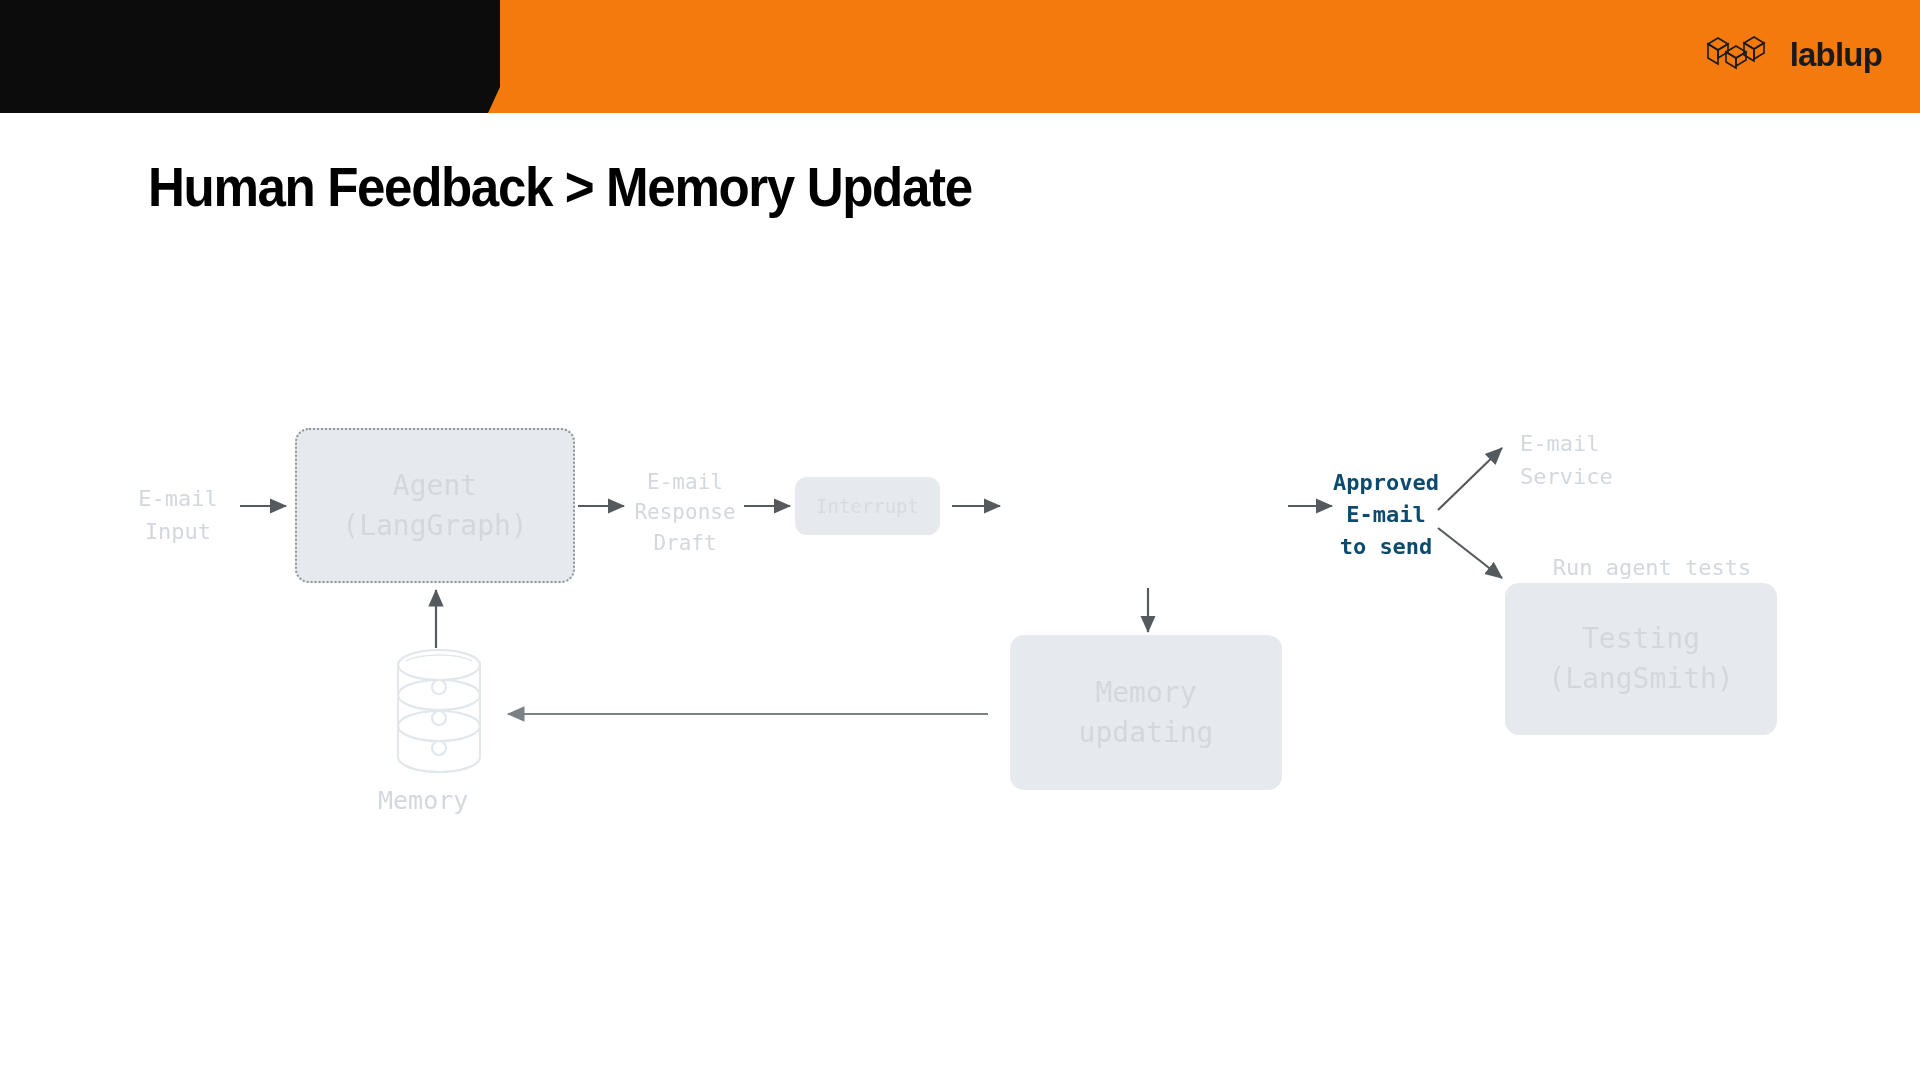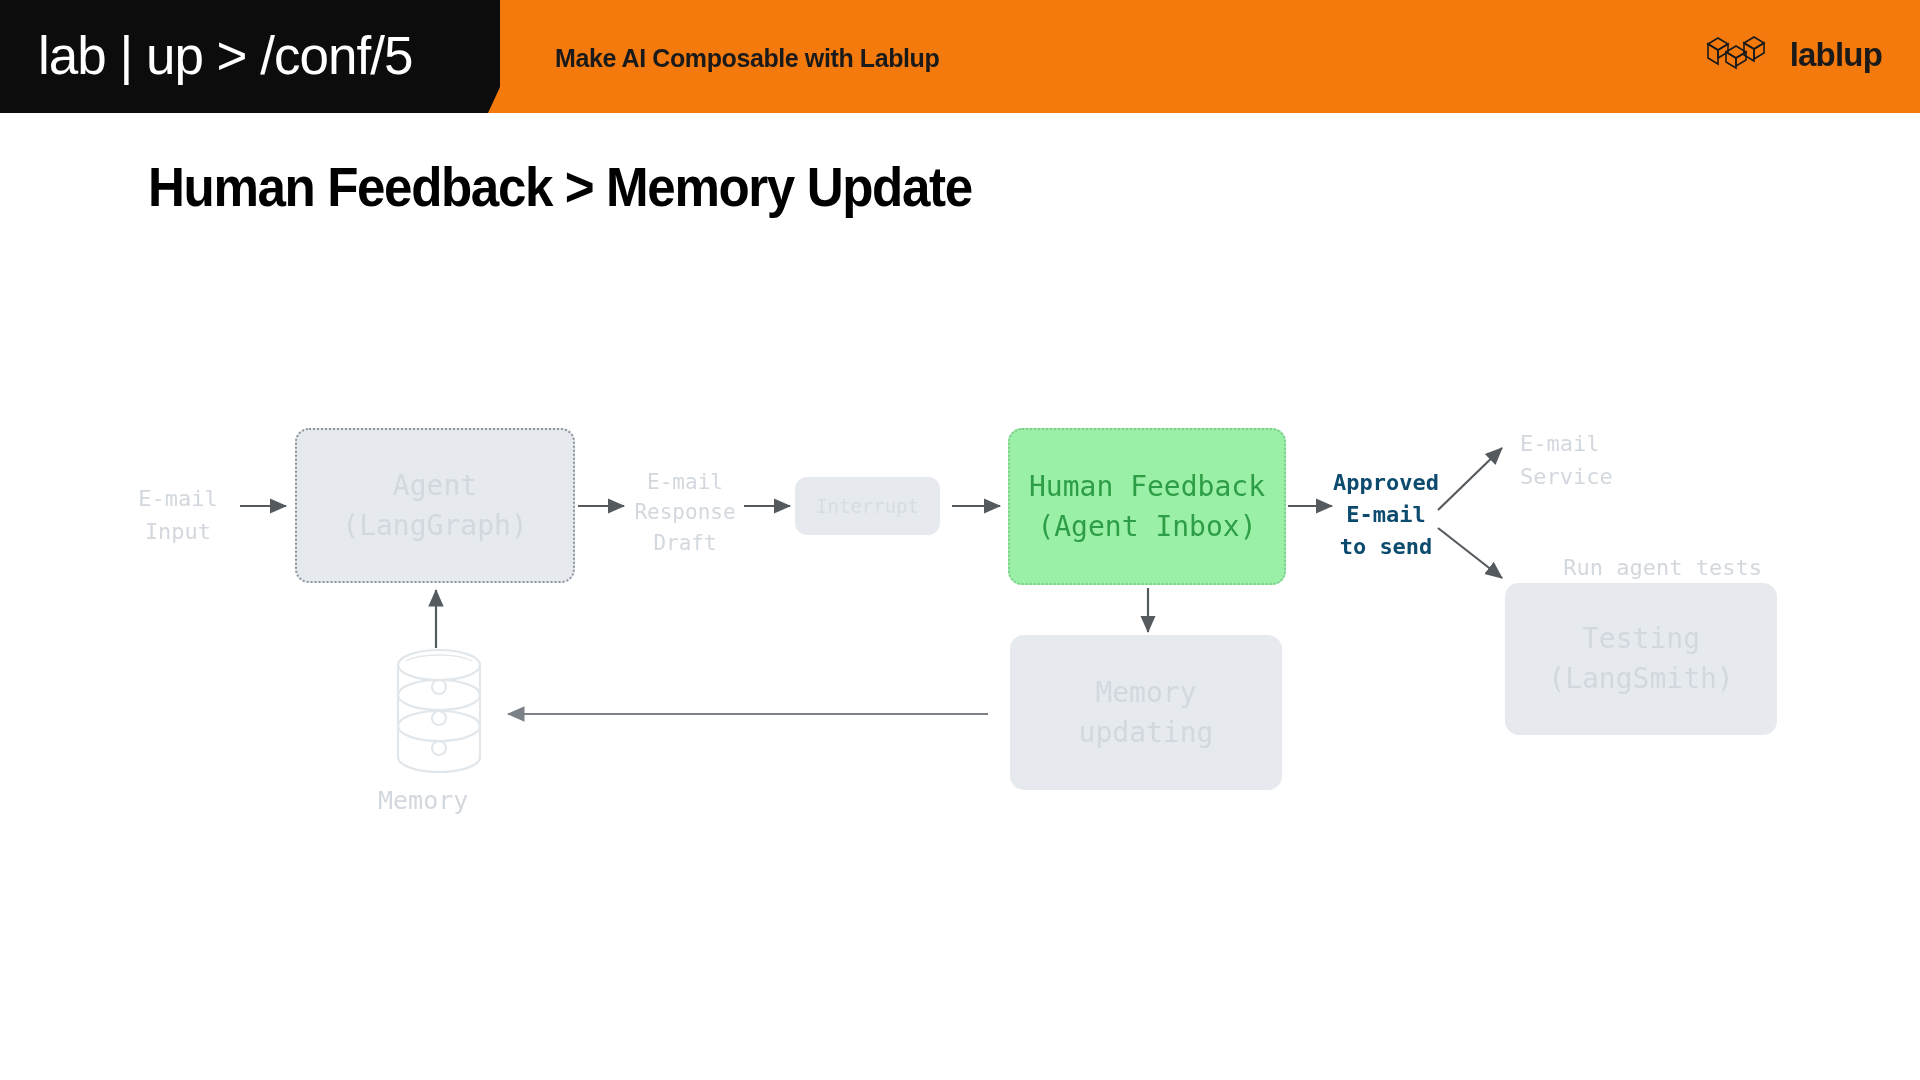--- a/index.html
+++ b/index.html
@@ -177,22 +177,20 @@
     font-family: "DejaVu Sans Mono", monospace;
     font-size: 25px;
     color: #D2D8DE;
   }
 </style>
 </head>
 <body>
 
 <div class="header">
   <div class="header-black"></div>
-  <div class="conf-logo">lab | up &gt; /conf/5</div>
-  <div class="header-tagline">Make AI Composable with Lablup</div>
   <div class="brand">
     <span>
       <svg width="62" height="42" viewBox="0 0 62 42" fill="none" stroke="#1a1a1a" stroke-width="1.6">
         <path d="M4 12 L14 6 L24 12 L14 18 Z"></path>
         <path d="M4 12 L4 26 L14 32 L14 18 Z"></path>
         <path d="M24 12 L24 20 L14 26 L14 18 Z"></path>
         <path d="M22 20 L32 14 L42 20 L32 26 Z"></path>
         <path d="M22 20 L22 30 L32 36 L32 26 Z"></path>
         <path d="M42 20 L42 28 L32 34 L32 26 Z"></path>
         <path d="M40 11 L50 5 L60 11 L50 17 Z"></path>
@@ -244,31 +242,29 @@
 
   <div class="node node-box dotted" style="left:295px; top:428px; width:280px; height:155px;">Agent
 (LangGraph)</div>
 
   <div class="edge-label" style="left:620px; top:467px; width:130px;">E-mail
 Response
 Draft</div>
 
   <div class="node node-small" style="left:795px; top:477px; width:145px; height:58px;">Interrupt</div>
 
-  <div class="node node-green" style="left:1008px; top:428px; width:278px; height:157px;">Human Feedback
-(Agent Inbox)</div>
 
   <div class="edge-label green" style="left:1332px; top:467px; width:108px;">Approved
 E-mail
 to send</div>
 
   <div class="plain-label" style="left:1520px; top:427px; width:130px; text-align:left;">E-mail
 Service</div>
 
-  <div class="plain-label" style="left:1542px; top:551px; width:220px; text-align:right;">Run agent tests</div>
+  <div class="plain-label" style="left:1542px; top:551px; width:220px; text-align:center;">Run agent tests</div>
 
   <div class="node node-box" style="left:1505px; top:583px; width:272px; height:152px;">Testing
 (LangSmith)</div>
 
   <div class="node node-box" style="left:1010px; top:635px; width:272px; height:155px;">Memory
 updating</div>
 
 
   <span class="memory-icon">
     <svg width="102" height="128" viewBox="0 0 102 128" fill="none" stroke="#E2E7EB" stroke-width="2.2">

